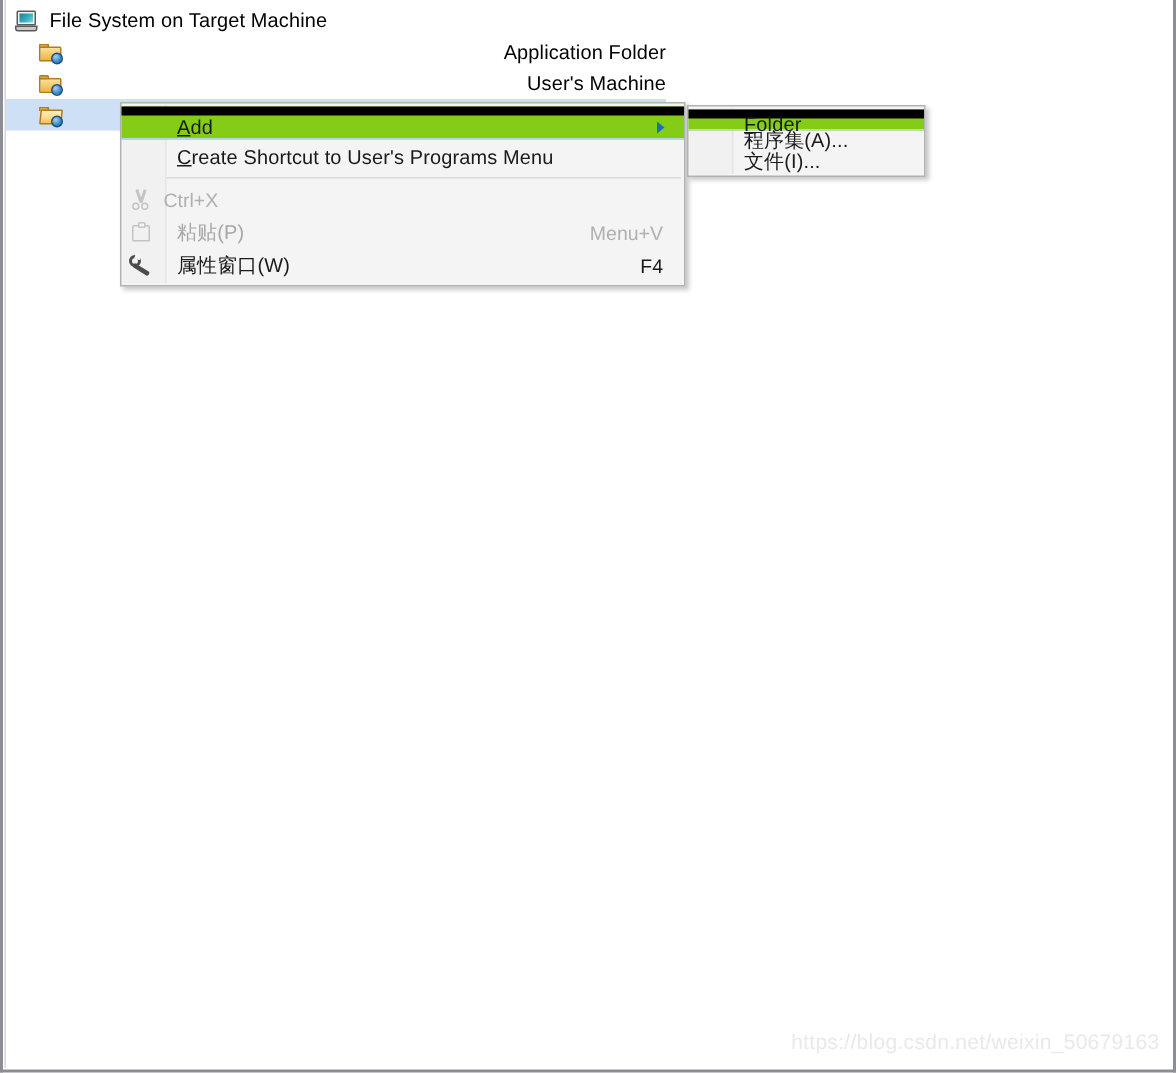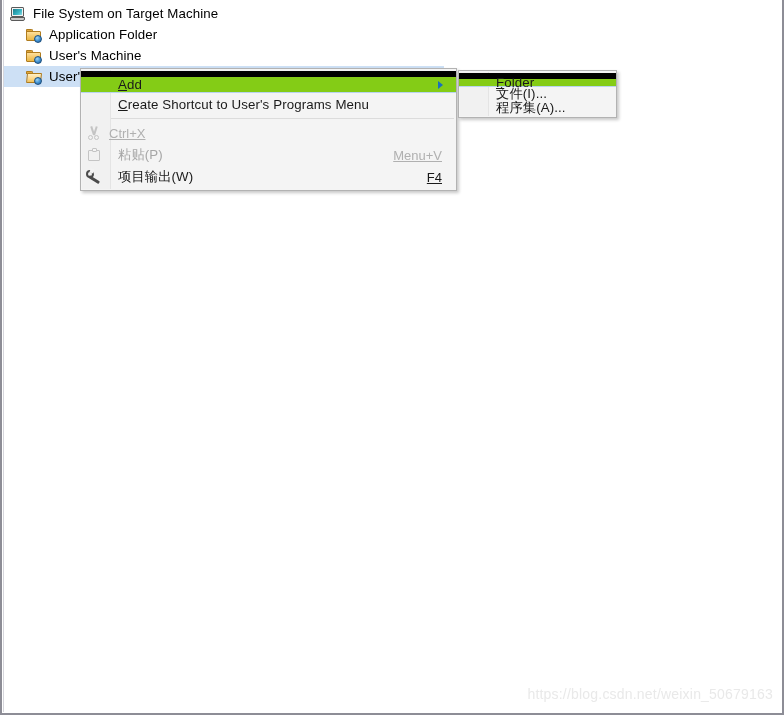--- a/index.html
+++ b/index.html
@@ -48,21 +48,21 @@
   .tree-row {
     position: relative;
     height: 21px;
     display: flex;
     align-items: center;
     font-size: 13.3px;
     color: #000000;
     white-space: nowrap;
   }
   .tree-row.level0 { padding-left: 6px; }
-  .tree-row.level1 { padding-left: 22px; }
+  .tree-row.level1 { padding-left: 22px; justify-content: space-between; }
   .tree-row.selected {
     background: #cde0f5;
   }
   .tree-label {
     margin-left: 6px;
     letter-spacing: 0.1px;
   }
   .tree-icon {
     width: 17px;
     height: 16px;
@@ -181,21 +181,20 @@
   .menu-label {
     flex: 1 1 auto;
     padding-left: 9px;
     letter-spacing: 0.1px;
   }
   .menu-label .ul { text-decoration: underline; }
   .menu-shortcut {
     padding-right: 14px;
     font-size: 13px;
     color: #1a1a1a;
-    text-decoration: underline;
   }
   .menu-item.disabled .menu-shortcut { color: #b0b0b0; }
   .submenu-arrow {
     position: absolute;
     right: 13px;
     top: 50%;
     margin-top: -4px;
     width: 0; height: 0;
     border-left: 5px solid #1a6fbd;
     border-top: 4px solid transparent;
@@ -416,43 +415,43 @@
 
 
       <div class="menu-item">
         <span class="menu-icon">
           <span class="ico-wrench">
             <span class="handle"></span>
               <span class="head"></span>
               <span class="notch"></span>
           </span>
         </span>
-        <span class="menu-label">项目输出(W)</span>
+        <span class="menu-label">属性窗口(W)</span>
         <span class="menu-shortcut">F4</span>
       </div>
 
     </div>
 
     <div id="submenu">
       <div class="gutter"></div>
 
       <div class="menu-item highlight">
         <span class="menu-icon"></span>
         <span class="menu-label"><span class="ul">F</span>older</span>
       </div>
 
 
       <div class="menu-item">
         <span class="menu-icon"></span>
-        <span class="menu-label">文件(I)...</span>
+        <span class="menu-label">程序集(A)...</span>
       </div>
 
       <div class="menu-item">
         <span class="menu-icon"></span>
-        <span class="menu-label">程序集(A)...</span>
+        <span class="menu-label">文件(I)...</span>
       </div>
 
     </div>
 
     <div id="watermark">https://blog.csdn.net/weixin_50679163</div>
 
   </div>
 </div>
 
 </body></html>

